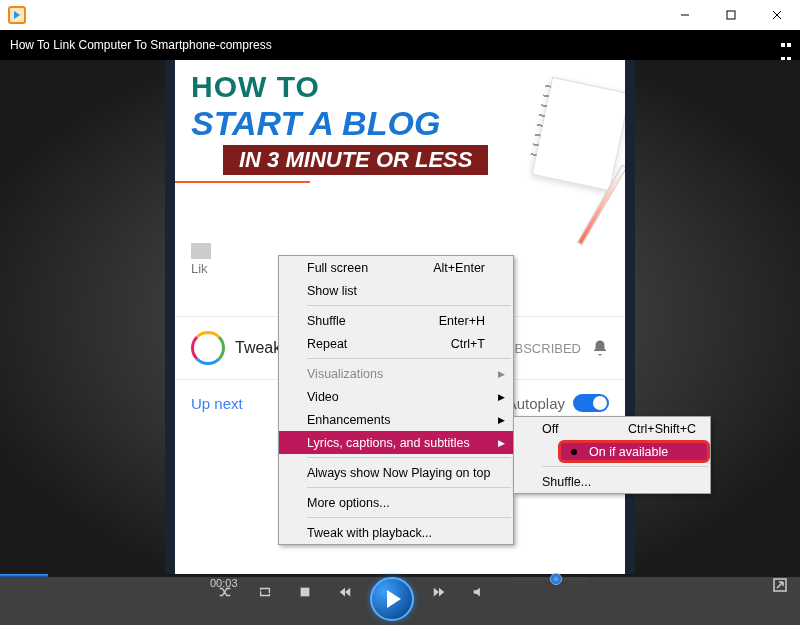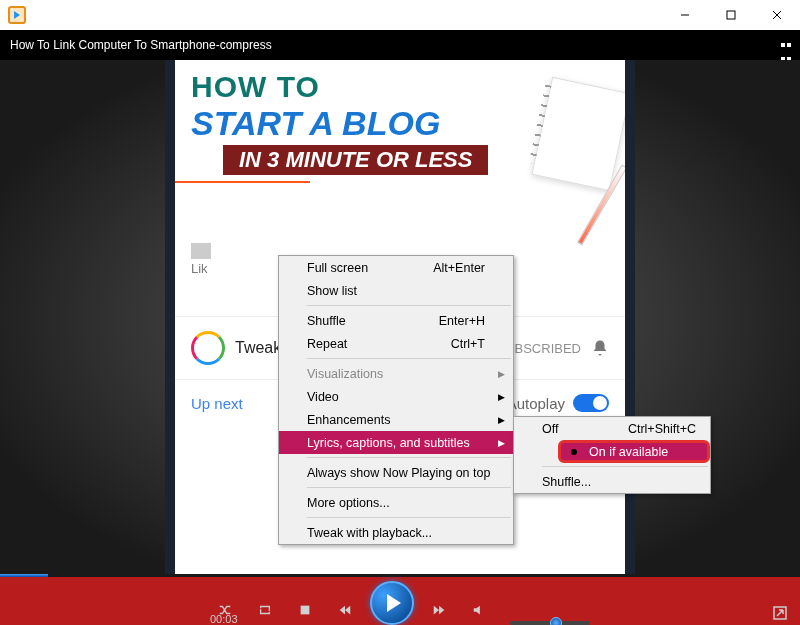--- a/index.html
+++ b/index.html
@@ -50,21 +50,21 @@
 .ctx-main { left:278px; top:195px; width:236px; }
 .ctx-sub { left:513px; top:356px; width:198px; }
 .ctx-sub .ctx-item { padding-right:14px; }
 .ctx-sub .shortcut { right:14px; }
 .radio-dot { position:absolute; left:10px; width:6px; height:6px; background:#000; border-radius:50%; }
 .redframe { border:3px solid #e53030; border-radius:6px;margin-left:44px; }
 
 .progress-bar { position:absolute; left:0; right:0; bottom:0; height:3px; background:#1a1a1a; }
 .progress-fill { height:100%; width:6%; background:linear-gradient(#3ea0ff,#0d47a1); }
 
-.controls { height:48px; background:#b91c1c; display:flex; align-items:flex-end; justify-content:center; position:relative; gap:10px; }
+.controls { height:48px; background:#404040; display:flex; align-items:flex-start; justify-content:center; position:relative; gap:10px; }
 .time { color:#ccc; font-size:11px; position:absolute; left:210px; }
 .cbtn { width:30px; height:30px; border-radius:50%; display:flex; align-items:center; justify-content:center; color:#d0d0d0; font-size:11px; }
 .cbtn svg { width:14px; height:14px; fill:#d0d0d0; }
 .play { width:44px; height:44px; border-radius:50%; background:radial-gradient(circle at 30% 30%,#3ea0ff,#003a80); border:2px solid #5ab0ff; box-shadow:0 0 6px #2a6db8; display:flex; align-items:center; justify-content:center; }
 .play::after { content:""; border-left:14px solid #fff; border-top:9px solid transparent; border-bottom:9px solid transparent; margin-left:3px; }
 .vol-track { width:80px; height:4px; background:#444; border-radius:2px; position:relative; margin-left:6px; }
 .vol-thumb { position:absolute; left:50%; top:-4px; width:12px; height:12px; border-radius:50%; background:radial-gradient(#5ab0ff,#0d47a1); border:1px solid #7ac0ff; }
 .fullscr { position:absolute; right:12px; color:#d0d0d0; }
 </style>
 </head>

